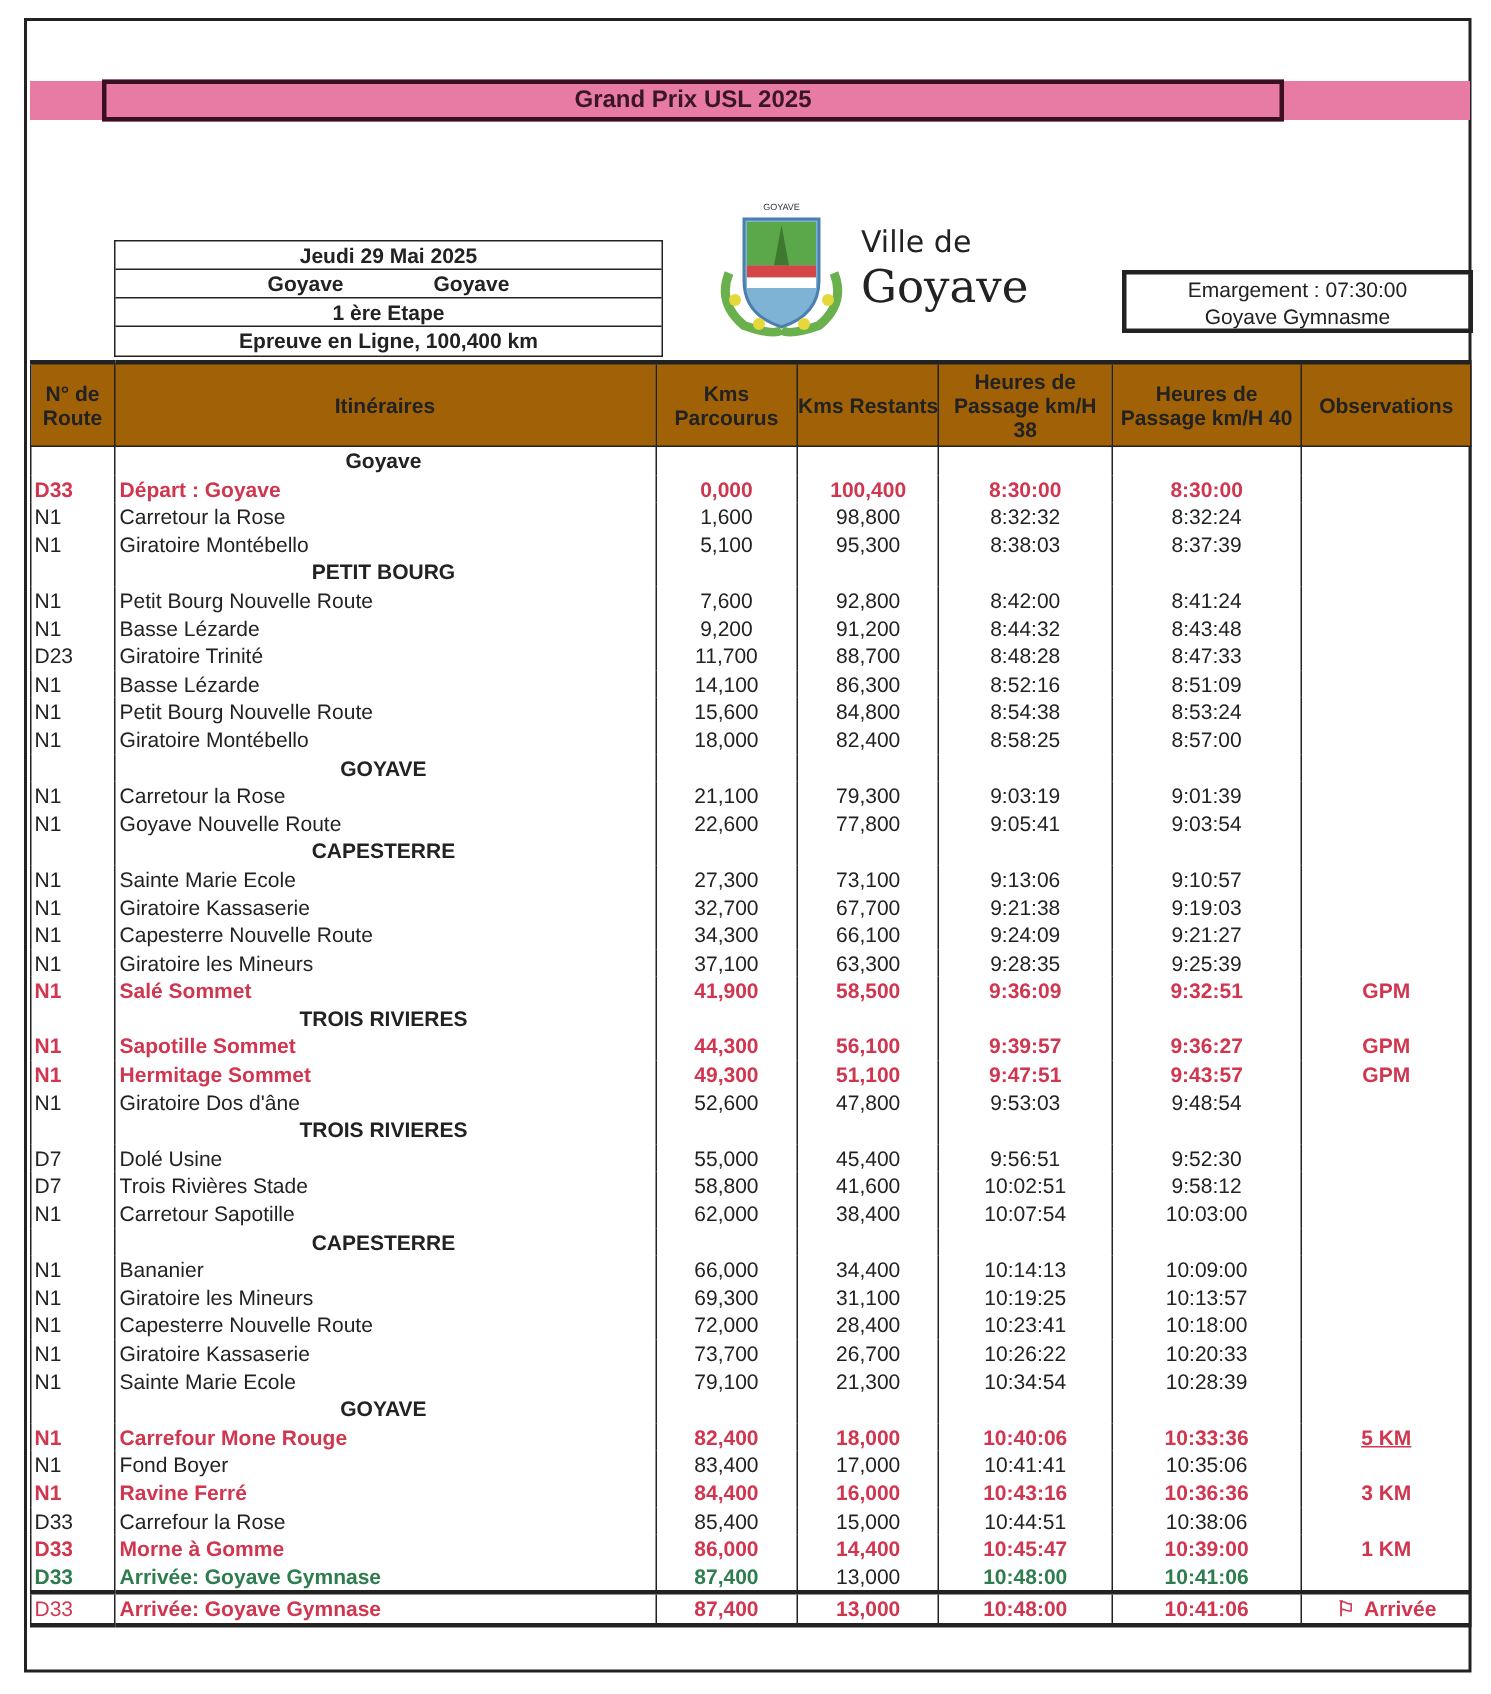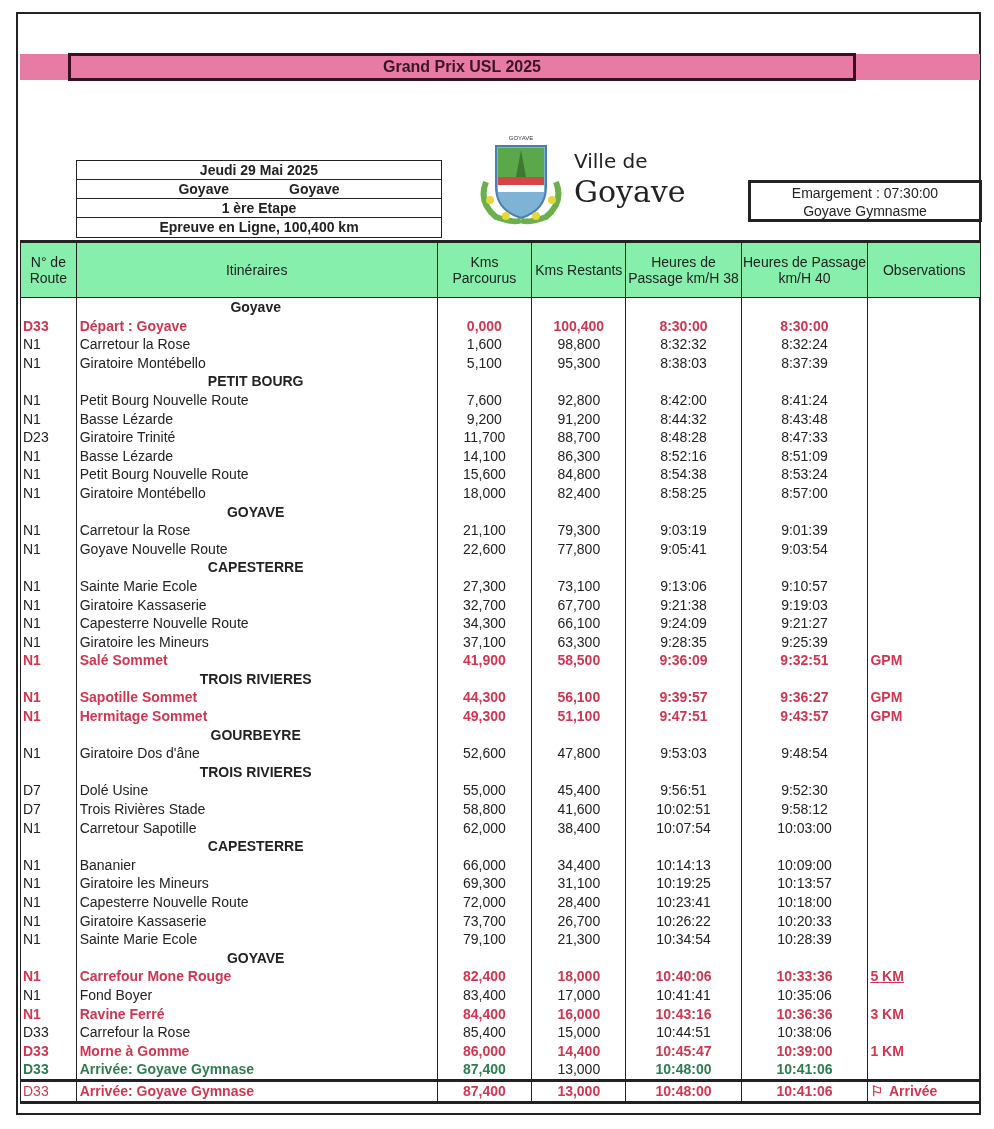--- a/index.html
+++ b/index.html
@@ -12,26 +12,26 @@
   .infobox div:last-child { border-bottom: none; }
   .logo { position: absolute; left: 458px; top: 118px; width: 90px; height: 95px; }
   .ville1 { position: absolute; left: 556px; top: 135px; font-family: "DejaVu Sans", sans-serif; font-size: 20px; color: #222; }
   .ville2 { position: absolute; left: 556px; top: 160px; font-family: "DejaVu Serif", serif; font-size: 30px; color: #222; }
   .kmsbox { position: absolute; left: 728px; top: 108px; width: 236px; border: 3px solid #222; display: grid; grid-template-columns: 118px 112px; }
   .kmsbox div { height: 18px; line-height: 18px; text-align: center; font-size: 14px; font-weight: bold; }
   .kmsbox div:nth-child(odd) { border-right: 1.5px solid #222; }
   .kmsbox div:nth-child(-n+2) { border-bottom: 1.5px solid #222; }
   .emarg { position: absolute; left: 730px; top: 166px; width: 234px; height: 42px; border: 3px solid #222; text-align: center; font-size: 14px; line-height: 18px; padding-top: 1px; }
   table { position: absolute; left: 2px; top: 226px; width: 961px; border-collapse: collapse; }
-  th { background: #86efac; font-size: 14px; font-weight: normal; border: 1.5px solid #222; border-top: 3px solid #222; line-height: 16px; vertical-align: middle; height: 56px; }
+  th { background: #a16207; font-size: 14px; font-weight: bold; border: 1.5px solid #222; border-top: 3px solid #222; line-height: 16px; vertical-align: middle; height: 56px; }
   td { font-size: 14px; line-height: 18.6px; height: 18.6px; padding: 0 2px; border-left: 1.5px solid #222; border-right: 1.5px solid #222; white-space: nowrap; }
   td.route { text-align: left; width: 56px; }
   td.itin { text-align: left; padding-left: 3px; width: 364px; }
   td.num { text-align: center; width: 95px; }
-  td.obs { width: 113px; }
+  td.obs { text-align: center; width: 113px; }
   tr.sec td.itin { text-align: center; font-weight: bold; padding-left: 0; }
   tr.red td { color: #d0364f; font-weight: bold; }
   tr.red td.route { color: #d0364f; }
   tr.start td { color: #d0364f; font-weight: bold; }
   tr.green td { color: #2e7d4f; font-weight: bold; }
   tr.green td.rest { color: #222; font-weight: normal; }
   tr.final td { color: #d0364f; font-weight: bold; border-top: 3px solid #222; border-bottom: 3px solid #222; }
   tr.final td.route { font-weight: normal; }
   td.u { text-decoration: underline; }
   .flag { display: inline-block; margin-right: 6px; }
@@ -285,29 +285,20 @@
         </tr>
         <tr class="red">
           <td class="route">N1</td>
           <td class="itin">Hermitage Sommet</td>
           <td class="num">49,300</td>
           <td class="num rest">51,100</td>
           <td class="num">9:47:51</td>
           <td class="num">9:43:57</td>
           <td class="obs" style="color: rgb(208, 54, 79); font-weight: bold;">GPM</td>
         </tr>
-        <tr class="sec">
-          <td class="route"></td>
-          <td class="itin">GOURBEYRE</td>
-          <td class="num"></td>
-          <td class="num"></td>
-          <td class="num"></td>
-          <td class="num"></td>
-          <td class="obs"></td>
-        </tr>
         <tr class="normal">
           <td class="route">N1</td>
           <td class="itin">Giratoire Dos d'âne</td>
           <td class="num">52,600</td>
           <td class="num rest">47,800</td>
           <td class="num">9:53:03</td>
           <td class="num">9:48:54</td>
           <td class="obs"></td>
         </tr>
         <tr class="sec">

